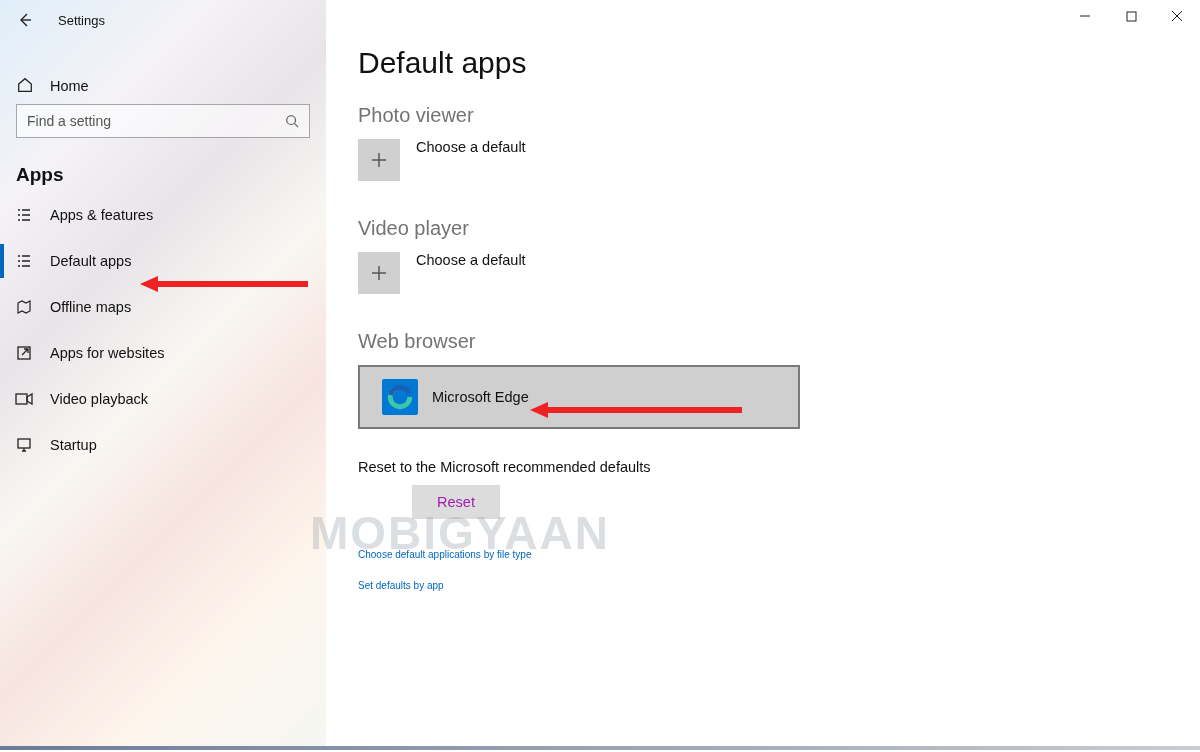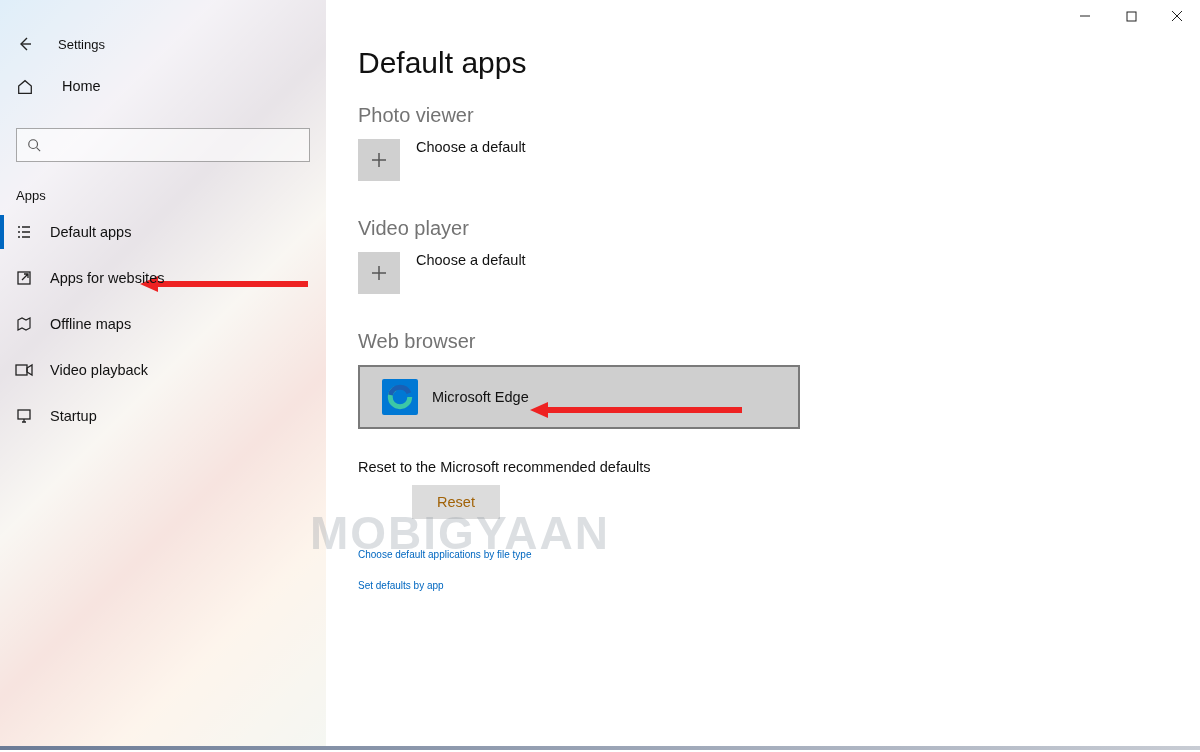--- a/index.html
+++ b/index.html
@@ -16,21 +16,21 @@
     height: 100%;
     position: relative;
     background: linear-gradient(135deg,
       rgba(180,215,240,0.85) 0%,
       rgba(230,225,235,0.85) 20%,
       rgba(200,190,200,0.85) 35%,
       rgba(240,235,225,0.85) 50%,
       rgba(235,190,180,0.85) 65%,
       rgba(250,230,210,0.85) 80%,
       rgba(230,235,225,0.85) 100%);
-    padding-top: 24px;
+    padding-top: 0;
     overflow: hidden;
   }
   .sidebar::after{
     content:"";
     position:absolute; inset:0;
     background: rgba(255,255,255,0.5);
     pointer-events:none;
   }
   .sidebar > * { position: relative; z-index: 2; }
   .titlebar-left {
@@ -41,23 +41,23 @@
   }
   .back-btn {
     width: 30px; height: 30px;
     display:flex; align-items:center; justify-content:center;
     cursor: pointer;
     font-size: 16px;
     color: #222;
   }
   .title-text { font-size: 13px; color: #111; }
   .home-row {
-    display:flex; align-items:flex-start;
+    display:flex; align-items:flex-end;
     padding: 0 16px;
-    height: 40px; gap: 28px;
+    height: 40px; gap: 16px;
     margin-top: 14px;
     cursor:pointer;
   }
   .home-row .label { font-size: 14.5px; color:#111;}
   .search-wrap { padding: 10px 16px 8px; }
   .search-box {
     display:flex; align-items:center;
     height: 34px;
     border: 1px solid rgba(100,100,100,0.55);
     background: rgba(255,255,255,0.55);
@@ -67,21 +67,21 @@
     padding: 0 10px; font-size: 14px; color:#333;
     outline:none;
   }
   .search-input::placeholder { color:#555; }
   .search-icon {
     width: 34px; display:flex; align-items:center; justify-content:center;
     color:#444;
   }
   .group-head {
     padding: 18px 16px 6px;
-    font-size: 13px; font-weight: 400; color:#111;
+    font-size: 19px; font-weight: 700; color:#111;
   }
   .nav-item {
     display:flex; align-items:center;
     height: 46px;
     padding-left: 14px;
     gap: 16px;
     cursor:pointer;
     position:relative;
   }
   .nav-item .icon-slot { width:20px; display:flex; align-items:center; justify-content:center; color:#222;}
@@ -138,21 +138,21 @@
     width:36px; height:36px; background:#0078d4;
     display:flex; align-items:center; justify-content:center;
     border-radius:2px;
   }
   .edge-icon svg { width:26px; height:26px; }
   .reset-label { font-size:14.5px; color:#111; margin-bottom:10px;}
   .reset-btn {
     width: 88px; height:34px;
     background:#dcdcdc;
     border:none;
-    font-size:14.5px; color:#a16207;
+    font-size:14.5px; color:#a21caf;
     cursor:pointer;
     margin-bottom: 30px;
     margin-left:54px;
   }
   .link-line { display:block; font-size:10px; color:#0067c0; margin-bottom:20px; cursor:pointer;}
   
   .watermark {
     position:absolute; left:310px; top:506px;
     font-size:46px; font-weight:700; letter-spacing:2px;
     color:rgba(140,150,160,0.30);
@@ -205,58 +205,67 @@
       <span class="icon-slot">
         <svg width="18" height="18" viewBox="0 0 20 20">
             <path d="M3 9 10 3l7 6v8H3z" fill="none" stroke="#222" stroke-width="1.4"></path>
           </svg>
       </span>
       <span class="label">Home</span>
     </div>
 
     <div class="search-wrap">
       <div class="search-box">
+        <input class="search-input" placeholder="Find a setting" style="">
         <span class="search-icon">
           <svg width="14" height="14" viewBox="0 0 16 16">
               <circle cx="7" cy="7" r="5" stroke="#555" stroke-width="1.3" fill="none"></circle>
               <path d="M11 11l4 4" stroke="#555" stroke-width="1.3"></path>
             </svg>
         </span>
       </div>
     </div>
 
     <div class="group-head">Apps</div>
 
+    <div class="nav-item">
+      <span class="icon-slot">
+        <svg width="16" height="16" viewBox="0 0 16 16">
+            <path d="M2 3h2M6 3h8M2 8h2M6 8h8M2 13h2M6 13h8" stroke="#222" stroke-width="1.4"></path>
+          </svg>
+      </span>
+      <span class="nav-label">Apps &amp; features</span>
+    </div>
 
     <div class="nav-item active">
       <span class="icon-slot">
         <svg width="16" height="16" viewBox="0 0 16 16">
             <path d="M2 3h2M6 3h8M2 8h2M6 8h8M2 13h2M6 13h8" stroke="#222" stroke-width="1.4"></path>
           </svg>
       </span>
       <span class="nav-label">Default apps</span>
+    </div>
+
+    <div class="nav-item">
+      <span class="icon-slot">
+        <svg width="16" height="16" viewBox="0 0 16 16">
+            <path d="M2 4l4-2 4 2 4-2v10l-4 2-4-2-4 2z" fill="none" stroke="#222" stroke-width="1.2"></path>
+          </svg>
+      </span>
+      <span class="nav-label">Offline maps</span>
     </div>
 
     <div class="nav-item">
       <span class="icon-slot">
         <svg width="16" height="16" viewBox="0 0 16 16">
             <rect x="2" y="2" width="12" height="12" fill="none" stroke="#222" stroke-width="1.3"></rect>
             <path d="M6 10 12 4M8 4h4v4" stroke="#222" stroke-width="1.3" fill="none"></path>
           </svg>
       </span>
       <span class="nav-label">Apps for websites</span>
-    </div>
-
-    <div class="nav-item">
-      <span class="icon-slot">
-        <svg width="16" height="16" viewBox="0 0 16 16">
-            <path d="M2 4l4-2 4 2 4-2v10l-4 2-4-2-4 2z" fill="none" stroke="#222" stroke-width="1.2"></path>
-          </svg>
-      </span>
-      <span class="nav-label">Offline maps</span>
     </div>
 
     <div class="nav-item">
       <span class="icon-slot">
         <svg width="18" height="14" viewBox="0 0 18 14">
             <rect x="1" y="2" width="11" height="10" fill="none" stroke="#222" stroke-width="1.3"></rect>
             <path d="M12 5l5-3v10l-5-3z" fill="none" stroke="#222" stroke-width="1.3"></path>
           </svg>
       </span>
       <span class="nav-label">Video playback</span>

